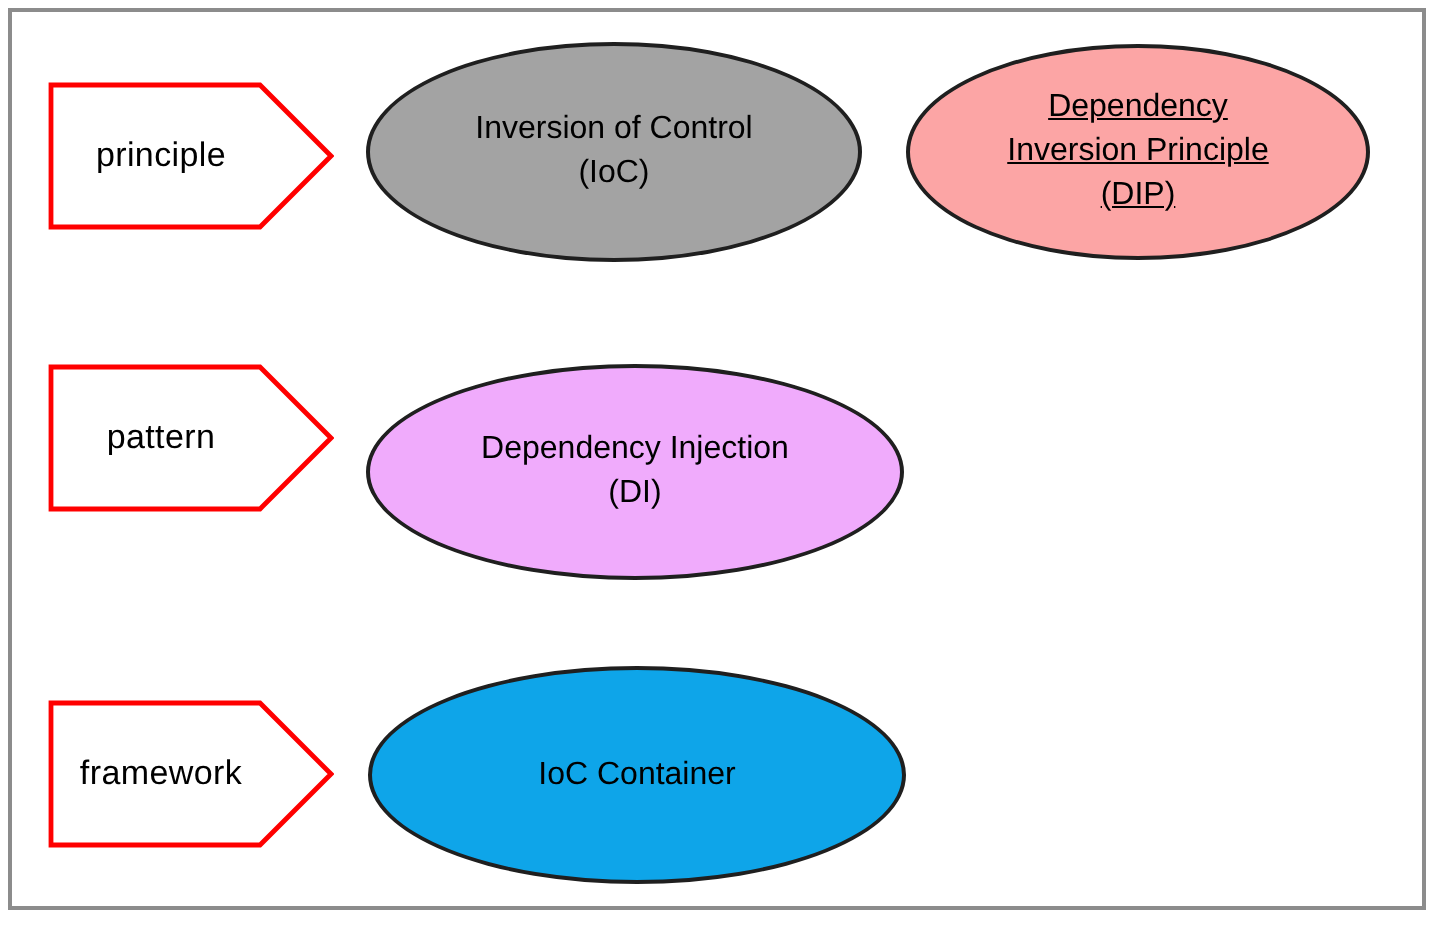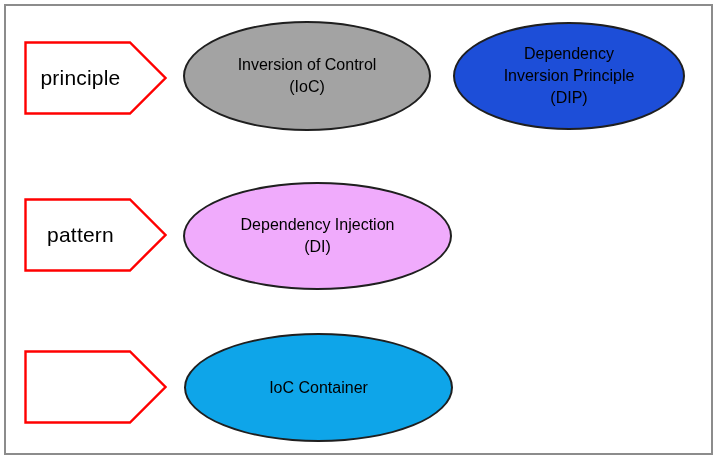--- a/index.html
+++ b/index.html
@@ -10,24 +10,24 @@
   .frame {
     position:absolute; left:4px; top:4px; width:705px; height:447px;
     border:2px solid #8c8c8c; background:#ffffff;
   }
   
   .arrow { position:absolute; width:143px; height:74px; }
   .arrow svg { position:absolute; left:0; top:0; width:100%; height:100%; display:block; }
   .arrow .arrow-label {
     position:absolute; left:0; top:0; right:30px; bottom:0;
     display:flex; align-items:center; justify-content:center;
-    font-size:21px; letter-spacing:0.2px;
+    font-size:17px; letter-spacing:0.2px;
   }
   #arrow-principle { left:24px; top:41px; }
-  #arrow-pattern   { left:24px; top:198px; }
+  #arrow-pattern   { left:24px; top:182px; }
   #arrow-framework { left:24px; top:350px; }
 
   
   .ellipse {
     position:absolute; border:2px solid #1f1f1f; border-radius:50%;
     display:flex; align-items:center; justify-content:center;
     text-align:center; font-size:16px; line-height:22px;
     white-space:pre-line; background:#d9d9d9;
   }
   #node-ioc           { left:183px; top:21px;  width:244px; height:106px; }
@@ -44,34 +44,35 @@
   <div class="arrow" id="arrow-principle">
     <svg viewBox="0 0 143 74" preserveAspectRatio="none">
       <polygon points="1.5,1.5 106,1.5 141.5,37 106,72.5 1.5,72.5" fill="#ffffff" stroke="#ff0000" stroke-width="2.4" style="stroke: rgb(255, 0, 0);"></polygon>
     </svg>
     <div class="arrow-label">principle</div>
   </div>
 
   <div class="ellipse" id="node-ioc" style="background-color: #a3a3a3;">Inversion of Control
 (IoC)</div>
 
-  <div class="ellipse" id="node-dip" style="background-color: #1d4ed8;">Dependency
+  <div class="ellipse" id="node-dip" style="background-color: #fca5a5; text-decoration: underline;">Dependency
 Inversion Principle
 (DIP)</div>
 
   <div class="arrow" id="arrow-pattern">
     <svg viewBox="0 0 143 74" preserveAspectRatio="none">
       <polygon points="1.5,1.5 106,1.5 141.5,37 106,72.5 1.5,72.5" fill="#ffffff" stroke="#ff0000" stroke-width="2.4" style="stroke: rgb(255, 0, 0);"></polygon>
     </svg>
     <div class="arrow-label">pattern</div>
   </div>
 
   <div class="ellipse" id="node-di" style="background-color: #f0abfc;">Dependency Injection
 (DI)</div>
 
   <div class="arrow" id="arrow-framework">
     <svg viewBox="0 0 143 74" preserveAspectRatio="none">
       <polygon points="1.5,1.5 106,1.5 141.5,37 106,72.5 1.5,72.5" fill="#ffffff" stroke="#ff0000" stroke-width="2.4" style="stroke: rgb(255, 0, 0);"></polygon>
     </svg>
+    <div class="arrow-label">framework</div>
   </div>
 
   <div class="ellipse" id="node-ioc-container" style="background-color: #0ea5e9;">IoC Container</div>
 </div>
 
 </body></html>

